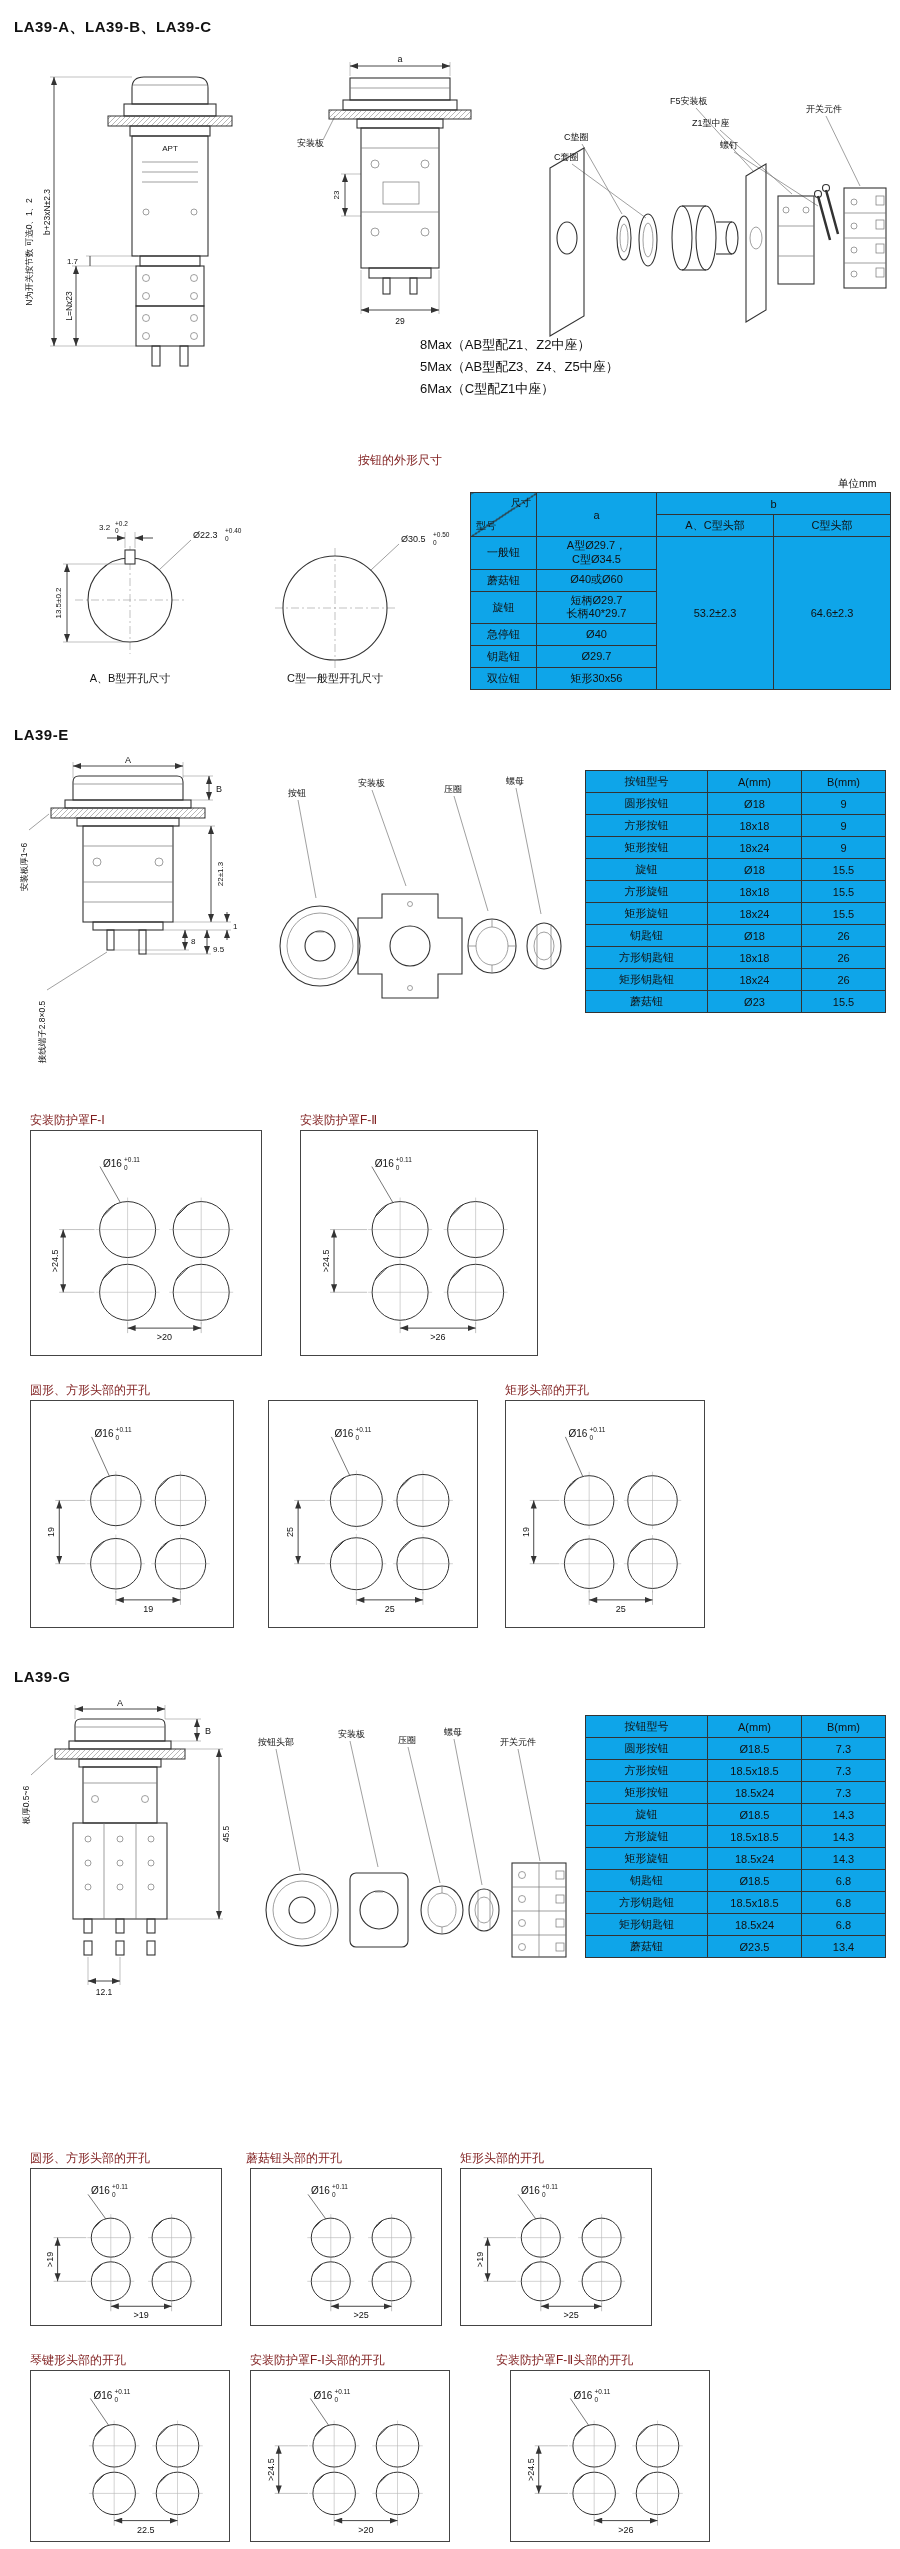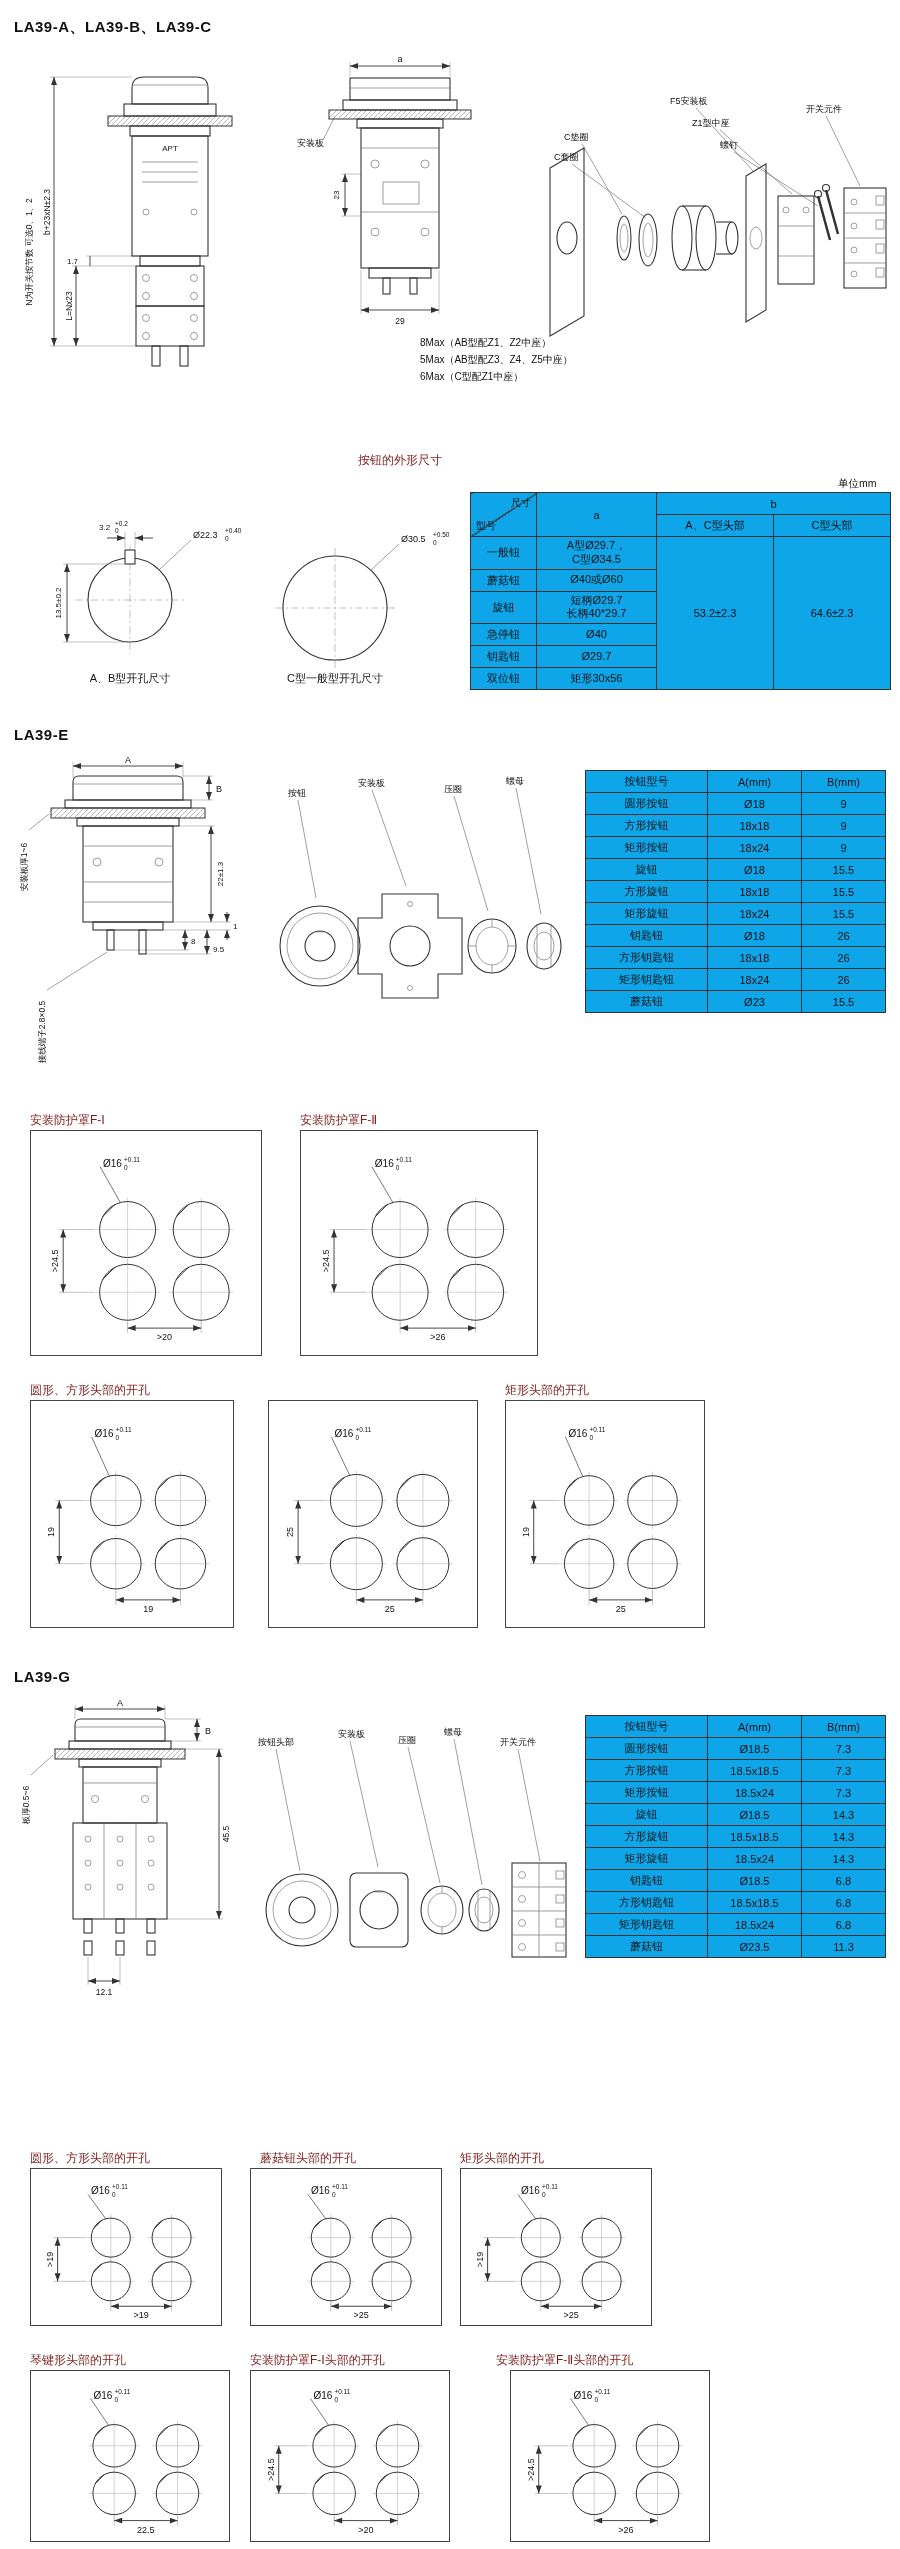--- a/index.html
+++ b/index.html
@@ -125,21 +125,21 @@
       <rect x="88" y="130" width="36" height="22" class="ln2"></rect>
       <line x1="66" y1="160" x2="144" y2="160" class="ln2"></line>
       <circle cx="80" cy="180" r="4" class="ln2"></circle>
         <circle cx="130" cy="180" r="4" class="ln2"></circle>
       <rect x="74" y="216" width="62" height="10" class="ln"></rect>
       <rect x="88" y="226" width="7" height="16" class="ln"></rect>
       <rect x="115" y="226" width="7" height="16" class="ln"></rect>
     </g>
   </svg>
 
-  <div class="abs notes" style="left:420px;top:334px;font-size:10px;line-height:1.7;color:#111">
+  <div class="abs notes" style="left:420px;top:334px;font-size:13px;line-height:1.7;color:#111">
     <div>8Max（AB型配Z1、Z2中座）</div>
     <div>5Max（AB型配Z3、Z4、Z5中座）</div>
     <div>6Max（C型配Z1中座）</div>
   </div>
 
   <svg class="abs" style="left:520px;top:48px" width="370" height="400" viewBox="0 0 370 400">
     <g>
       <text class="t9" x="44" y="92">C垫圈</text>
       <line x1="62" y1="96" x2="102" y2="166" class="ln2"></line>
       <text class="t9" x="34" y="112">C套圈</text>
@@ -759,28 +759,28 @@
           <td>6.8</td>
         </tr>
           <tr>
           <td>矩形钥匙钮</td>
           <td>18.5x24</td>
           <td>6.8</td>
         </tr>
           <tr>
           <td>蘑菇钮</td>
           <td>Ø23.5</td>
-          <td>11.3</td>
+          <td>13.4</td>
         </tr>
         </tbody>
     </table>
   </div>
 
   <div class="abs cap12" style="left:30px;top:2150px">圆形、方形头部的开孔</div>
-  <div class="abs cap12" style="left:260px;top:2150px">蘑菇钮头部的开孔</div>
+  <div class="abs cap12" style="left:246px;top:2150px">蘑菇钮头部的开孔</div>
   <div class="abs cap12" style="left:460px;top:2150px">矩形头部的开孔</div>
   <div class="hole-box" style="left:30px;top:2168px;width:192px;height:158px">
       <svg width="190" height="156" viewBox="0 0 190 156">
         <line x1="56.3" y1="68.64" x2="103.3" y2="68.64" stroke="#b5b5b5" stroke-width="0.6"></line>
         <line x1="79.8" y1="45.14" x2="79.8" y2="92.14" stroke="#b5b5b5" stroke-width="0.6"></line>
         <circle cx="79.8" cy="68.64" r="19.5" fill="none" stroke="#333" stroke-width="1"></circle>
         <line x1="71.02499999999999" y1="51.09" x2="62.25" y2="59.865" stroke="#333" stroke-width="1"></line>
         <line x1="117.1" y1="68.64" x2="164.1" y2="68.64" stroke="#b5b5b5" stroke-width="0.6"></line>
         <line x1="140.6" y1="45.14" x2="140.6" y2="92.14" stroke="#b5b5b5" stroke-width="0.6"></line>
         <circle cx="140.6" cy="68.64" r="19.5" fill="none" stroke="#333" stroke-width="1"></circle>

